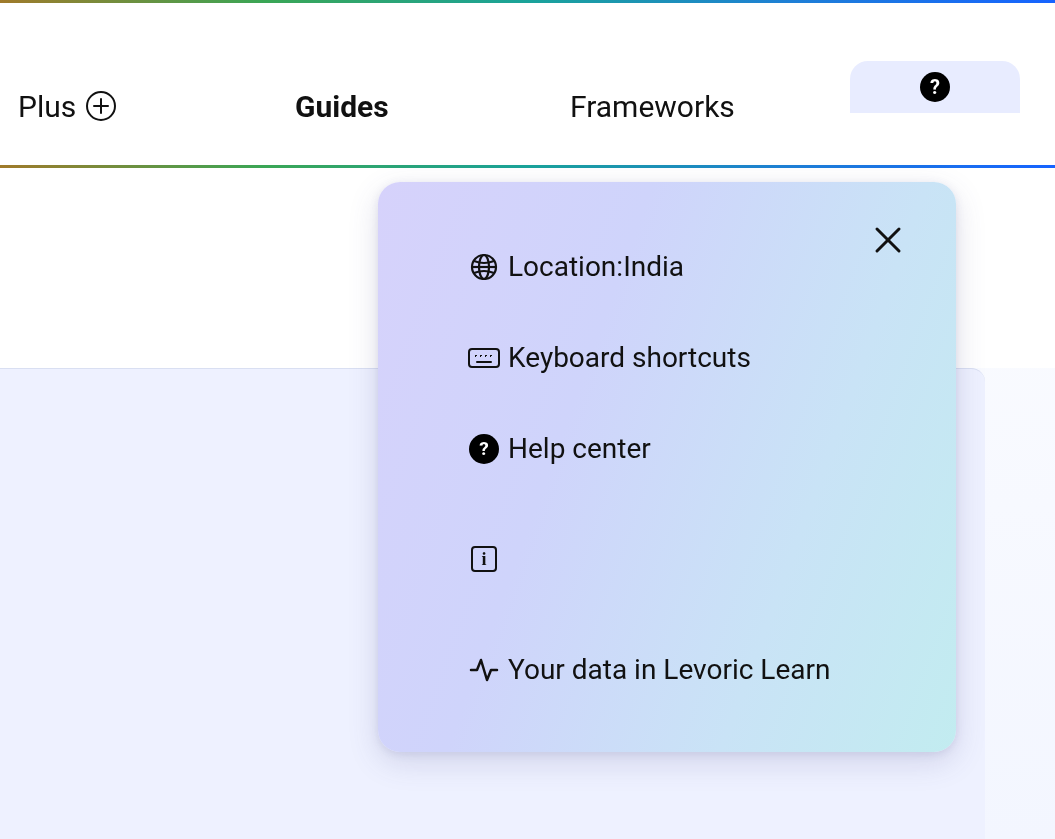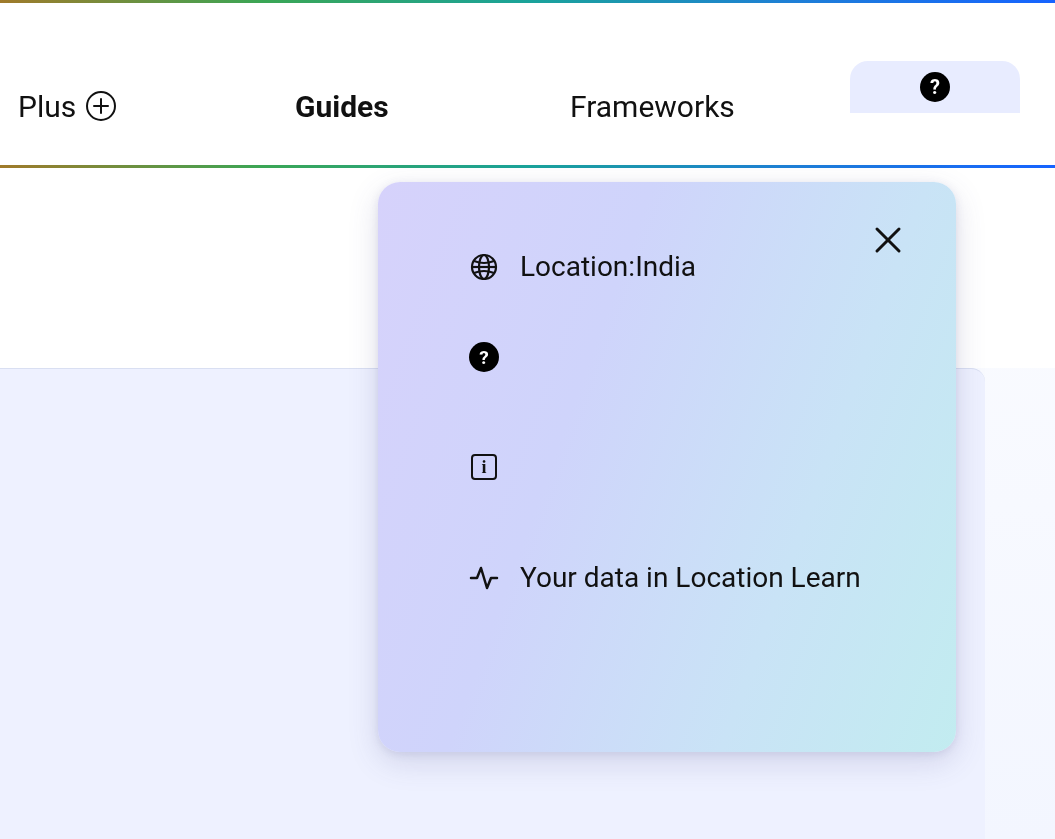--- a/index.html
+++ b/index.html
@@ -159,21 +159,21 @@
 
   .menu {
     display: flex;
     flex-direction: column;
     gap: 58px;
     margin-top: 8px;
   }
   .menu-item {
     display: flex;
     align-items: center;
-    gap: 20px;
+    gap: 8px;
     font-size: 28px;
     color: #111;
     cursor: pointer;
   }
   .menu-item-extra-gap { margin-top: 20px; }
   .menu-item .icon-slot {
     width: 32px; height: 32px;
     display: flex; align-items: center; justify-content: center;
     flex: 0 0 32px;
   }
@@ -286,36 +286,43 @@
           <line x1="3" y1="15" x2="27" y2="15"></line>
           <path d="M5 9 Q15 13 25 9"></path>
           <path d="M5 21 Q15 17 25 21"></path>
         </svg>
       </span>
       <span>
         <span>Location:</span><span>India</span>
       </span>
     </div>
 
-
     <div class="menu-item">
       <span class="icon-slot">
+        <span class="kbd-icon"></span>
+      </span>
+      <span>Keyboard shortcuts</span>
+    </div>
+
+    <div class="menu-item">
+      <span class="icon-slot">
         <span class="help-dot">?</span>
       </span>
+      <span>Help center</span>
     </div>
 
     <div class="menu-item menu-item-extra-gap">
       <span class="icon-slot">
         <span class="info-icon">i</span>
       </span>
     </div>
 
     <div class="menu-item menu-item-extra-gap">
       <span class="icon-slot">
         <svg viewBox="0 0 30 30" fill="none" stroke="#111" stroke-width="2.5" stroke-linecap="round" stroke-linejoin="round">
           <polyline points="2,15 8,15 12,5 18,25 22,15 28,15"></polyline>
         </svg>
       </span>
-      <span>Your data in Location Learn</span>
+      <span>Your data in Levoric Learn</span>
     </div>
 
   </div>
 </div>
 
 </body></html>

